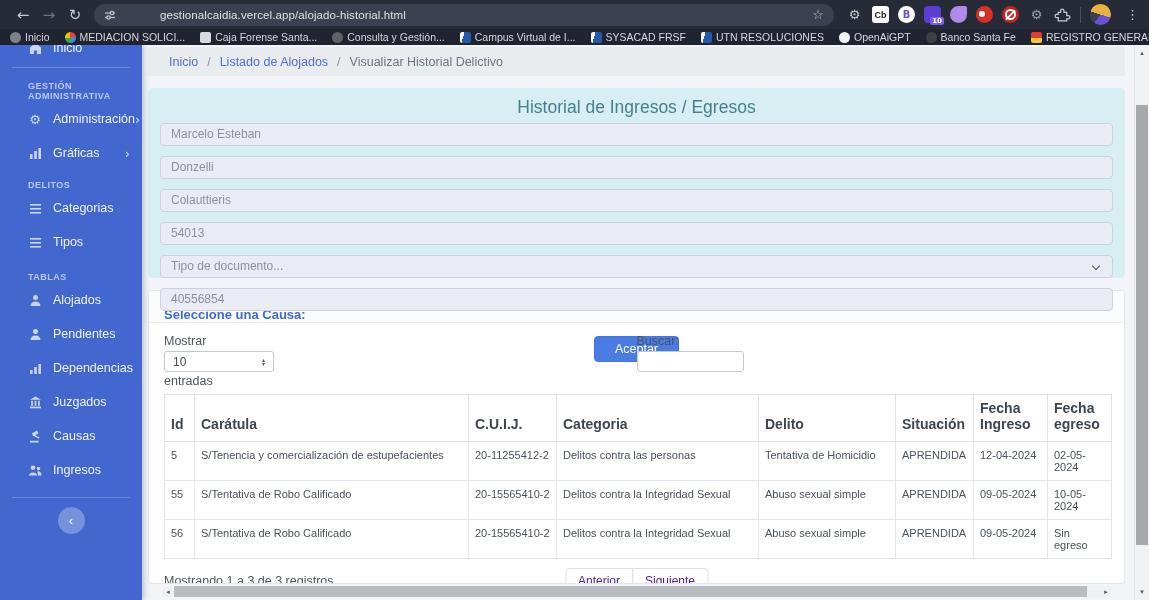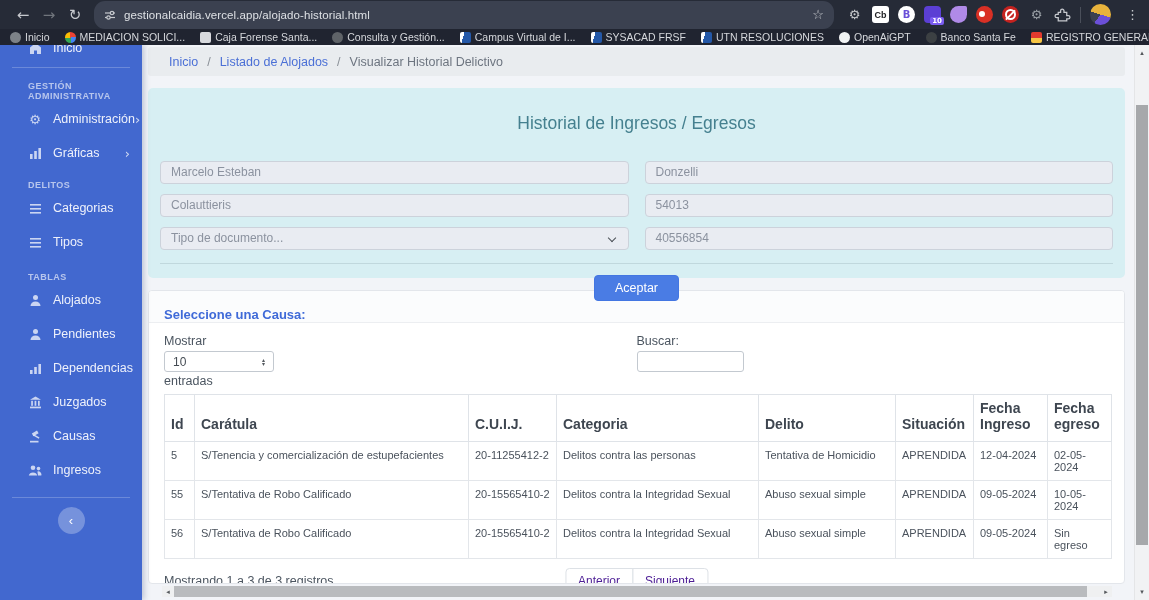--- a/index.html
+++ b/index.html
@@ -4,22 +4,22 @@
 <style>
   * { margin:0; padding:0; box-sizing:border-box; }
   html,body { width:1149px; height:600px; overflow:hidden; }
   body { position:relative; font-family:"Liberation Sans",sans-serif; background:#f2f4f8; }
 
   
   .chrome-toolbar { position:absolute; top:0; left:0; right:0; height:29px; background:#262b37;
     display:flex; align-items:center; padding:0 10px; z-index:30; }
   .nav-ic { color:#c6c9ce; font-size:15px; width:26px; text-align:center; font-family:"DejaVu Sans",sans-serif; cursor:default; }
   .nav-ic.dim { color:#70757c; }
-  .omnibox { flex:1; height:28px; margin:0 8px 0 6px; background:#3b4150; border-radius:11px;
-    display:flex; align-items:center; padding:0 10px; min-width:0; }
+  .omnibox { flex:1; height:22px; margin:0 8px 0 6px; background:#3b4150; border-radius:11px;
+    display:flex; align-items:center; padding:0 10px; min-width:0;gap:36px; }
   .omni-url { flex:1; color:#dde0e4; font-size:11.5px; letter-spacing:.1px; white-space:nowrap; overflow:hidden; }
   .star { color:#c6c9ce; font-size:13px; font-family:"DejaVu Sans",sans-serif; margin-left:8px; }
   .ext-row { display:flex; align-items:center; gap:9px; margin-left:4px; }
   .ext { width:17px; height:17px; display:flex; align-items:center; justify-content:center;
     font-size:11px; font-family:"DejaVu Sans",sans-serif; color:#c8cacd; position:relative; }
   .ext-sq { background:#fff; border-radius:3px; color:#202124; font-size:9px; font-weight:bold; font-family:"Liberation Sans",sans-serif; }
   .ext-circle { background:#fff; border-radius:50%; color:#6a4fd8; font-size:10px; font-weight:bold; }
   .ext-hat { background:#5b3fd4; border-radius:4px; }
   .ext-hat .badge { position:absolute; bottom:-2px; right:-3px; background:#7a5cf0; color:#fff;
     font-size:7px; padding:0 2px; border-radius:2px; font-weight:bold; }
@@ -58,23 +58,23 @@
   .gear-glyph { font-family:"DejaVu Sans",sans-serif; color:rgba(255,255,255,.85); font-size:13px; line-height:1; }
 
   
   .page { position:absolute; left:142px; top:45px; right:15px; bottom:0; background:#f2f4f8; overflow:hidden; }
   .breadcrumb { margin:2px 0 0 6px; width:977px; height:29px; background:#e9ecef; border-radius:3px;
     display:flex; align-items:center; padding:0 21px; font-size:12.5px; gap:9px; }
   .bc-link { color:#4a6fd6; cursor:pointer; }
   .bc-sep { color:#8a9097; }
   .bc-current { color:#6d7580; }
 
-  .cyan-panel { margin:12px 0 0 6px; width:977px; height:190px; background:#d7eff3; border-radius:5px; padding:16px 12px; }
+  .cyan-panel { margin:12px 0 0 6px; width:977px; height:190px; background:#d7eff3; border-radius:5px; padding:0 12px; }
   .panel-title { text-align:center; padding-top:9px; font-size:17.5px; color:#45808f; }
-  .form-grid { display:grid; grid-template-columns:1fr 1fr; column-gap:16px; row-gap:10px; margin-top:27px; }
+  .form-grid { display:grid; grid-template-columns:1fr; column-gap:16px; row-gap:10px; margin-top:5px; }
   .finput { height:23px; background:#e9ecf2; border:1px solid #ccd2db; border-radius:4px;
     color:#8b929f; font-size:12px; line-height:21px; padding:0 10px; position:relative;
     white-space:nowrap; overflow:hidden; }
   .fselect { cursor:pointer; }
   .sel-chev { position:absolute; right:13px; top:7px; width:6px; height:6px;
     border-left:1.4px solid #4a5056; border-bottom:1.4px solid #4a5056; transform:rotate(-45deg); }
   .form-divider { margin-top:13px; border-top:1px solid rgba(60,90,100,.15); }
   .btn-row { text-align:center; margin-top:11px; }
   .btn-primary { display:inline-block; padding:5px 20px; background:#4a7ce4; border:1px solid #4376e2;
     color:#fff; font-size:12.5px; border-radius:4px; cursor:pointer; }

